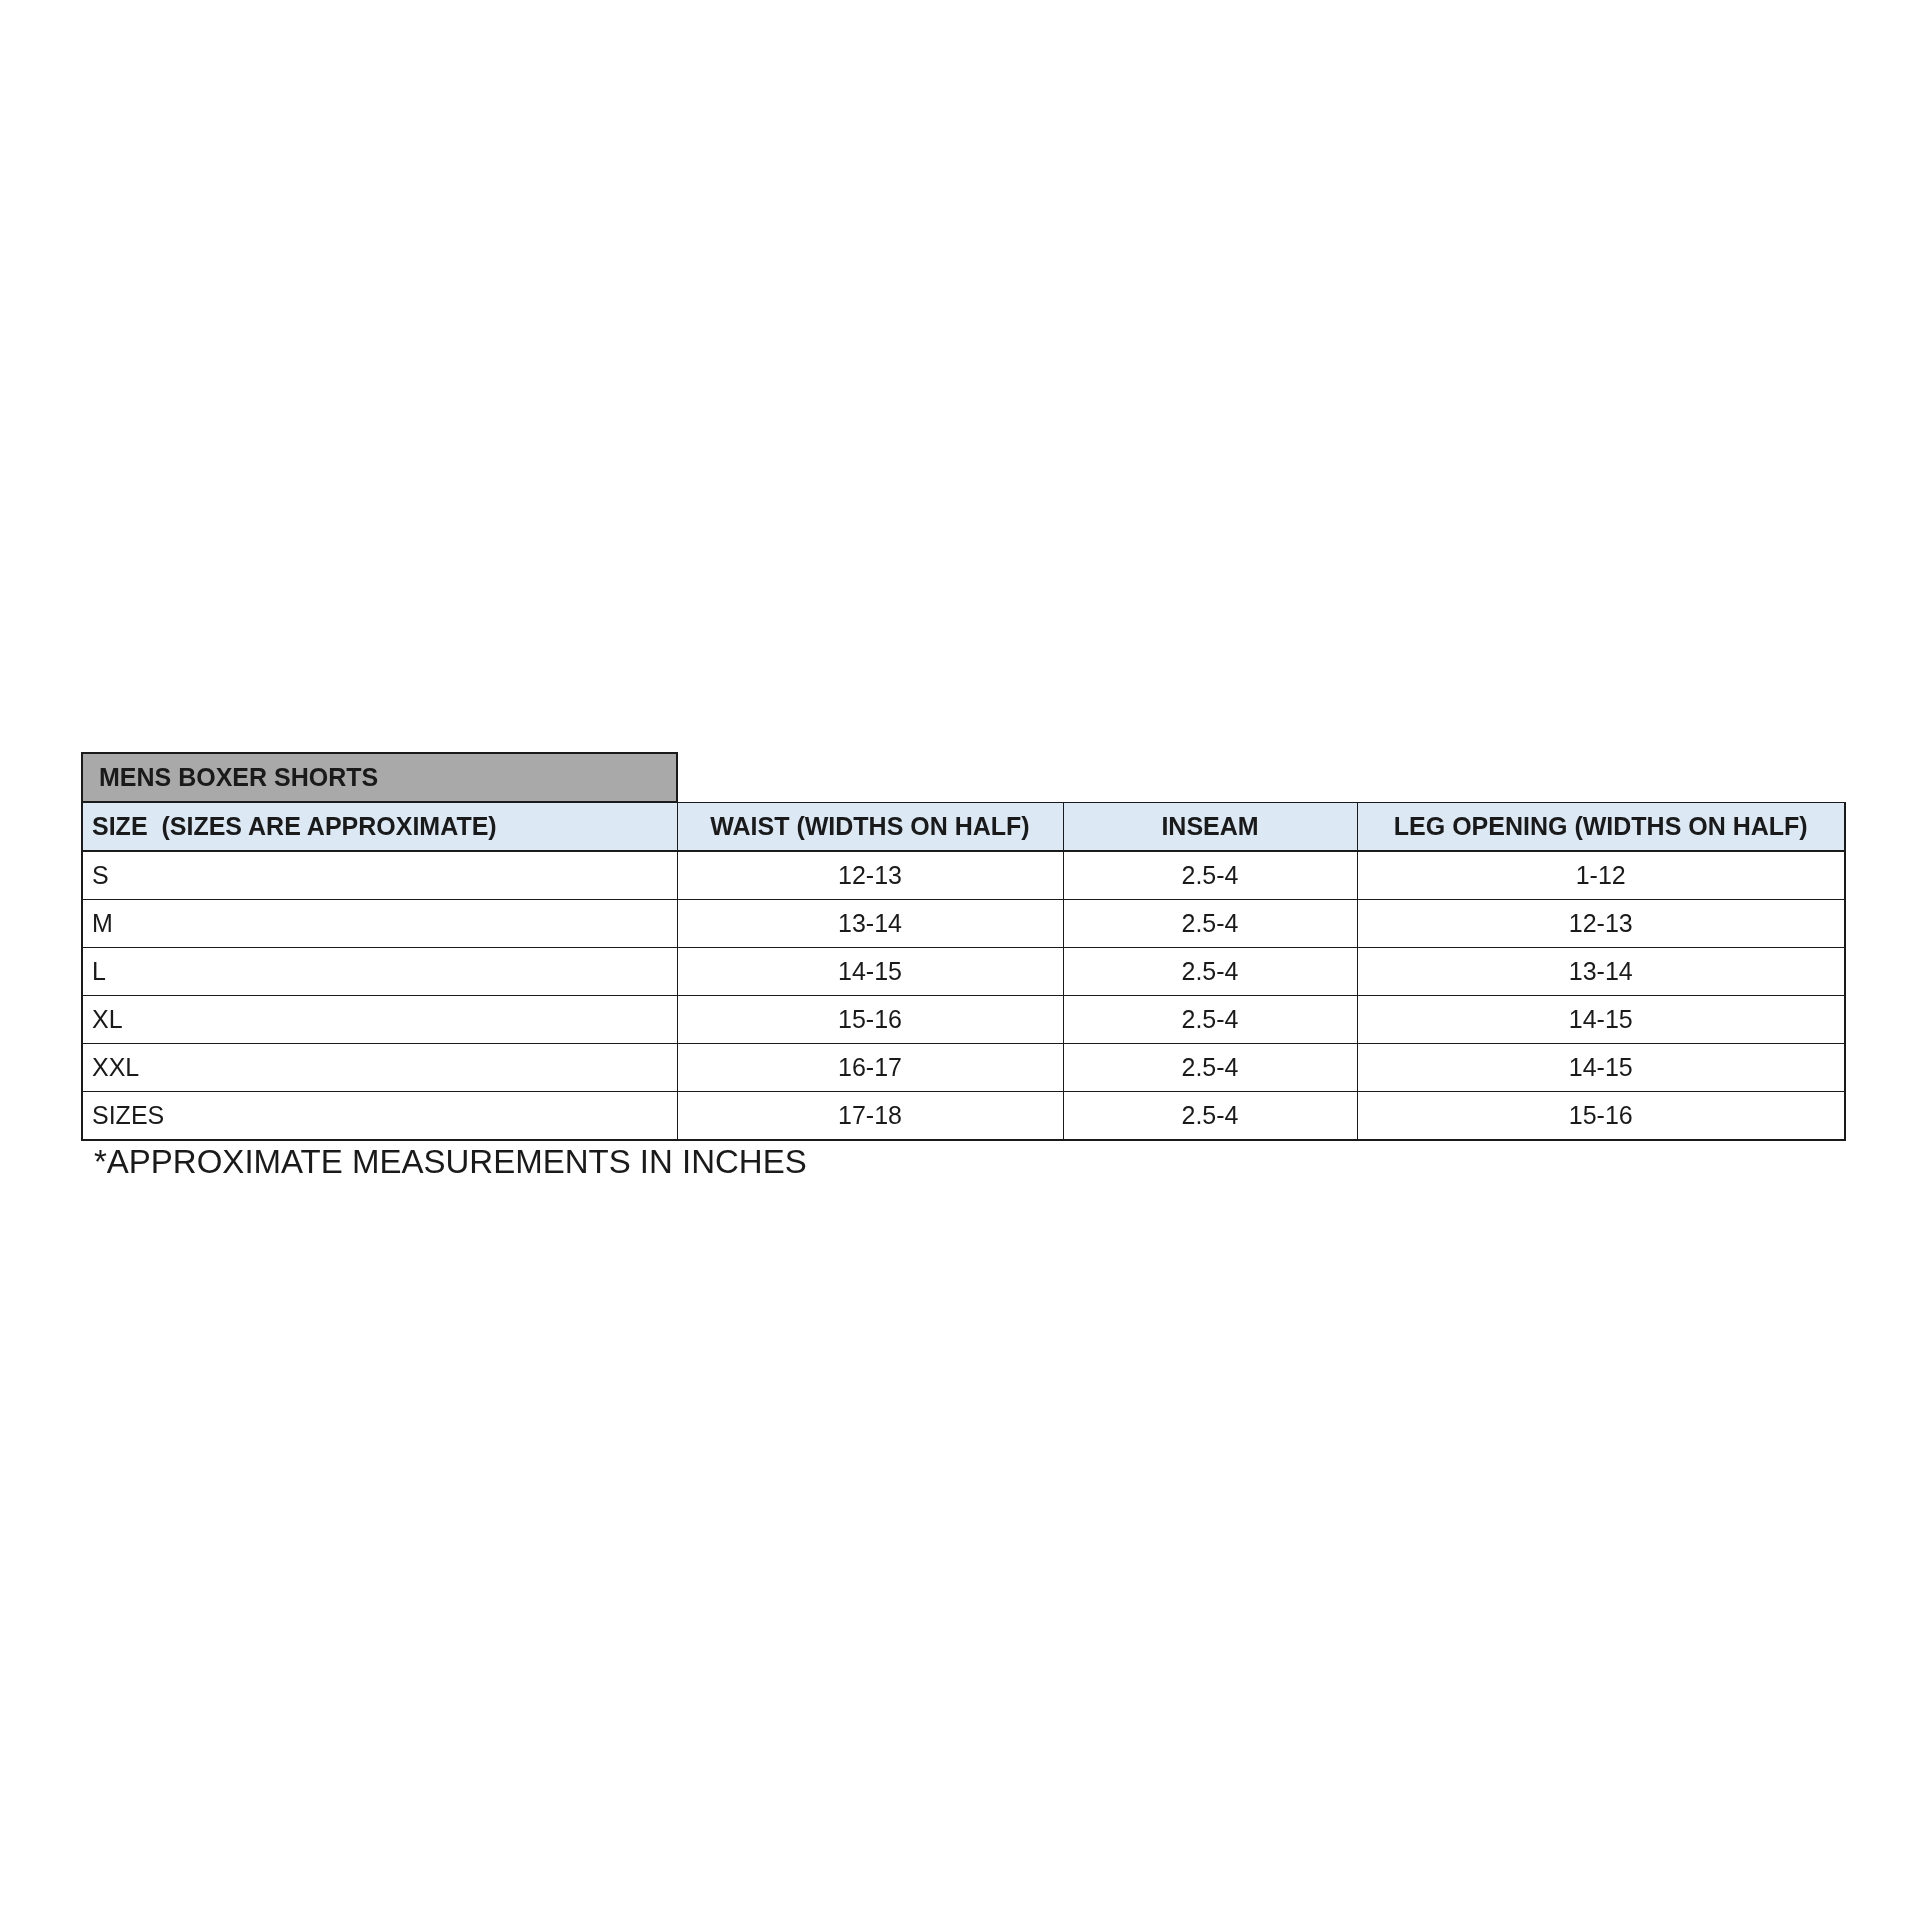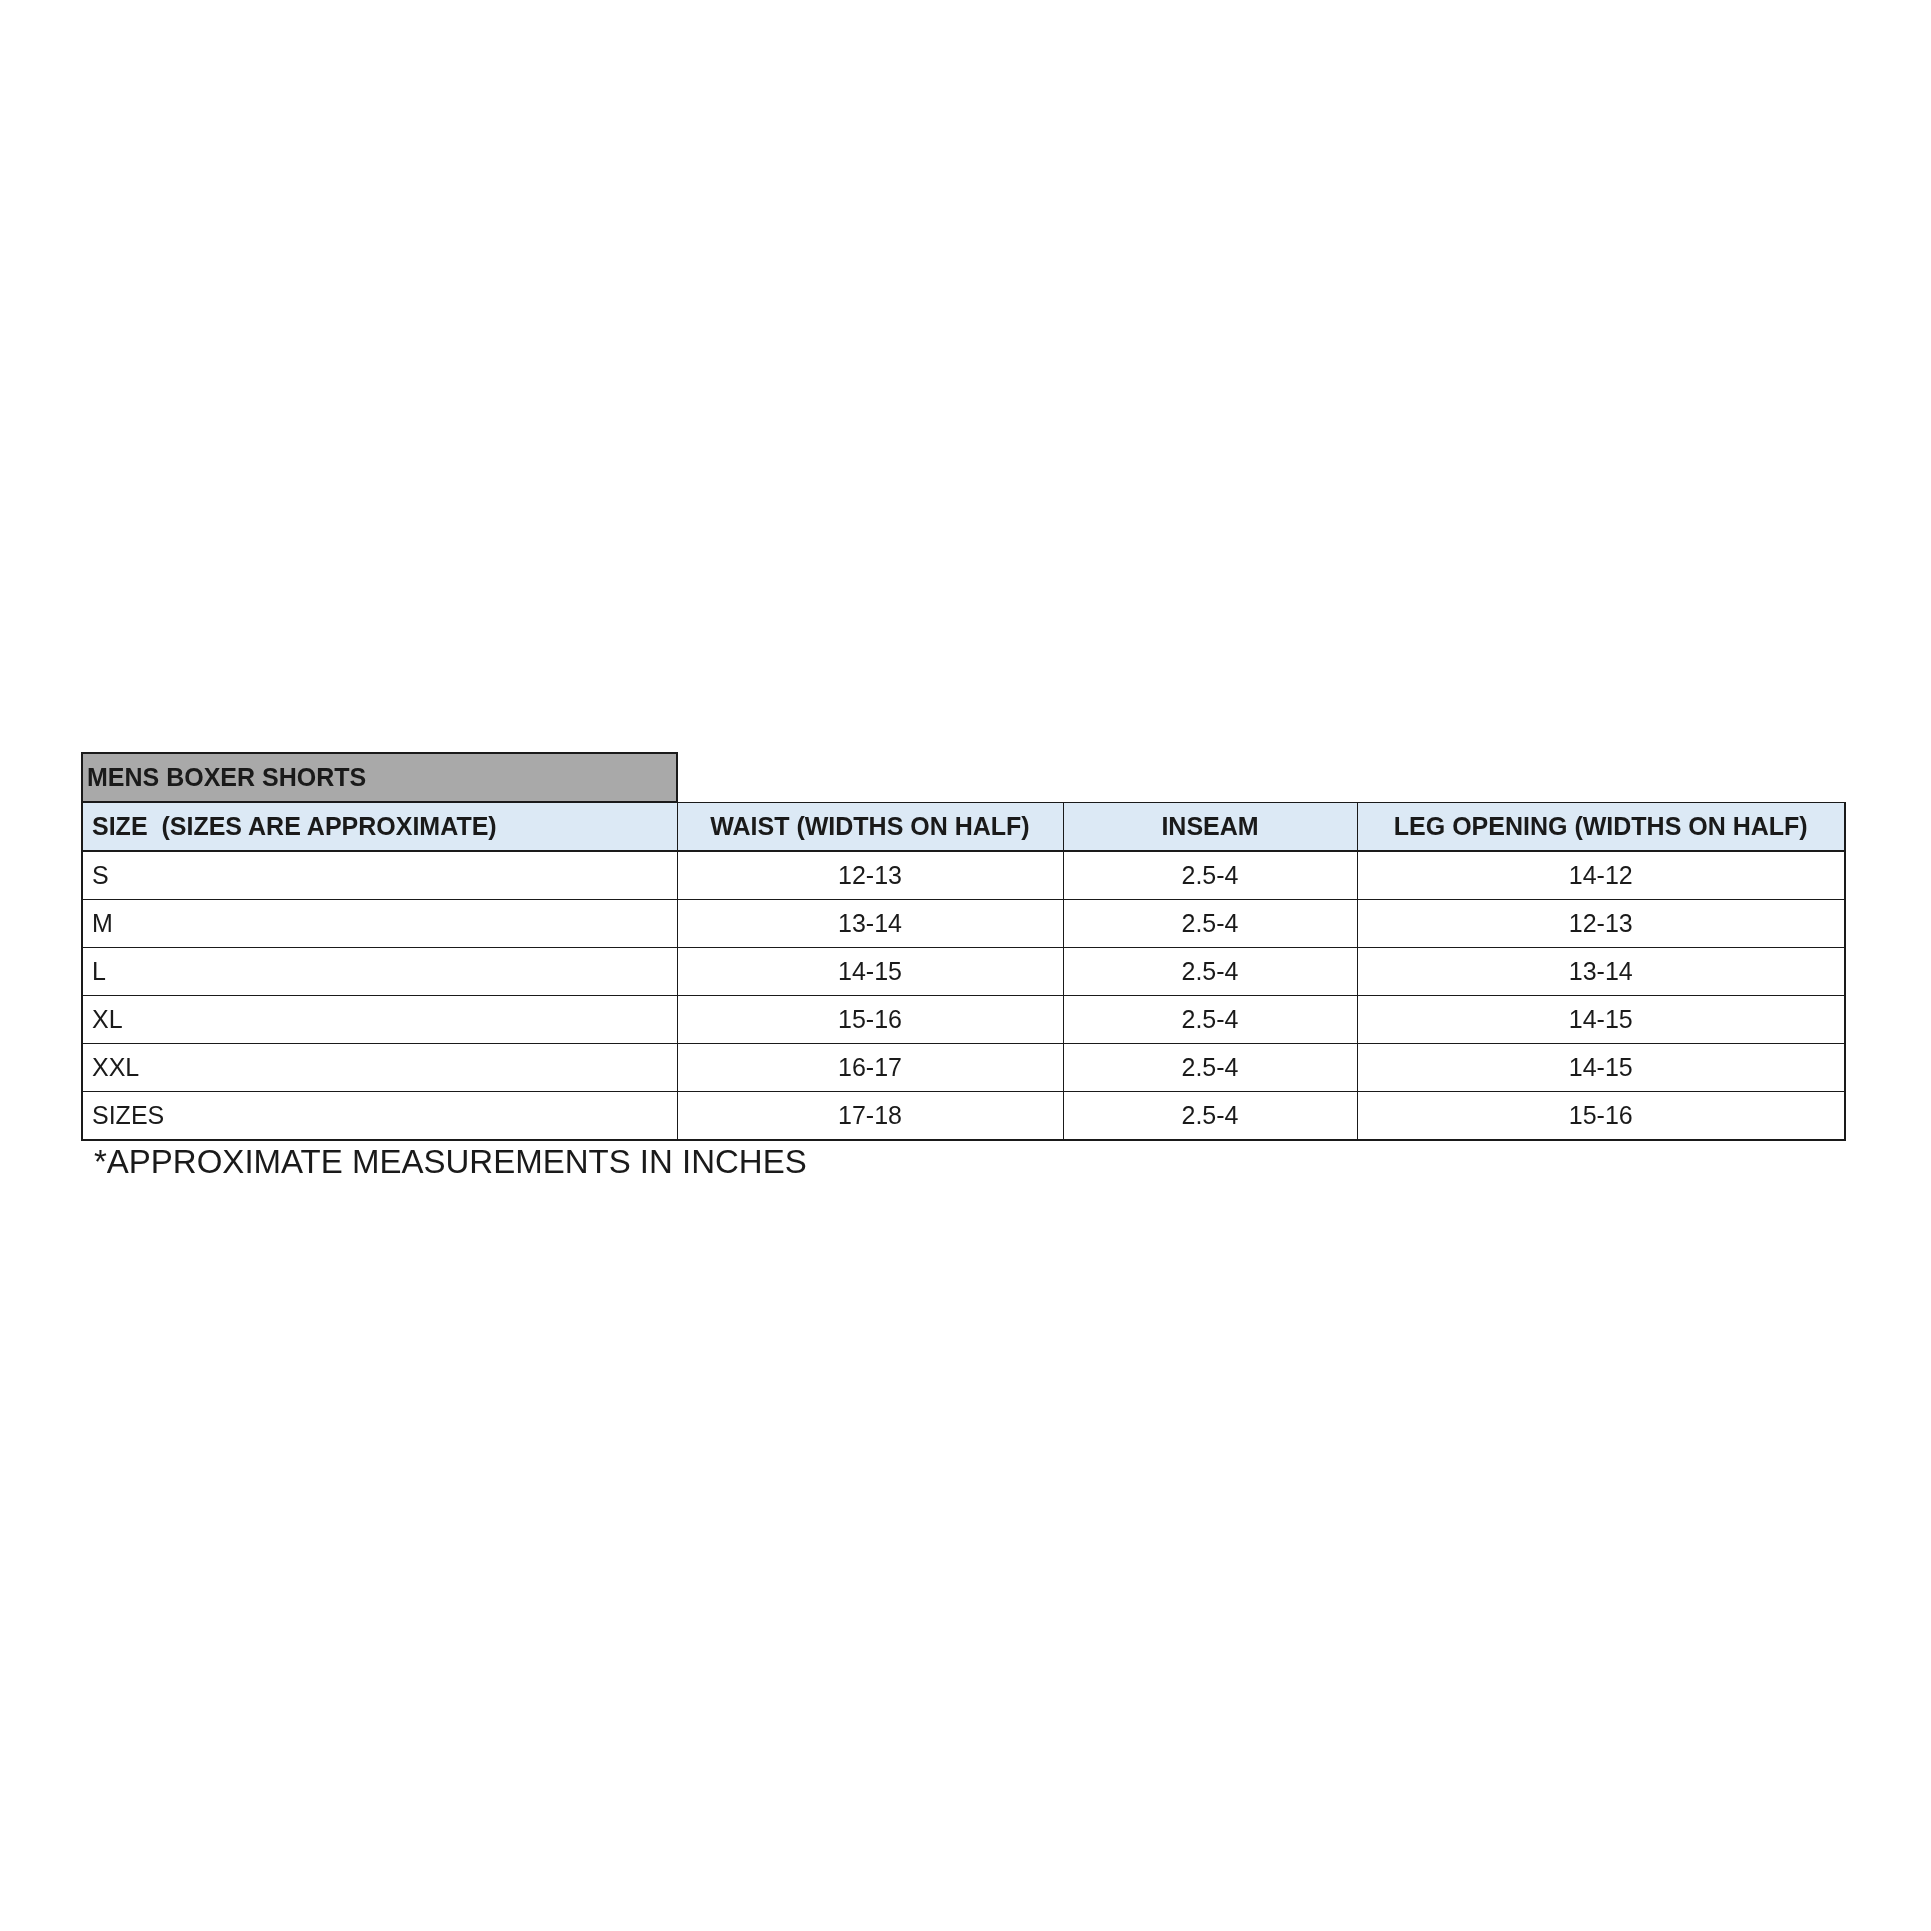--- a/index.html
+++ b/index.html
@@ -40,21 +40,21 @@
     overflow: hidden;
   }
   
   tr td:first-child, tr th:first-child { border-left: 2.9px solid #1a1a1a; }
   tr td:last-child:not(.spacer), tr th:last-child { border-right: 2.9px solid #1a1a1a; }
   tr.last-row td { border-bottom: 2.9px solid #1a1a1a; }
   .title-cell {
     background: #a9a9a9;
     font-weight: bold;
     text-align: left;
-    padding-left: 4px;
+    padding-left: 16px;
     border: 2.9px solid #1a1a1a;
   }
   .spacer {
     border: none;
     background: transparent;
   }
   tr.header-row th {
     background: #dce9f5;
     font-weight: bold;
     border-top: 1.9px solid #1a1a1a;
@@ -96,21 +96,21 @@
       <th class="left">SIZE  (SIZES ARE APPROXIMATE)</th>
       <th>WAIST (WIDTHS ON HALF)</th>
       <th>INSEAM</th>
       <th>LEG OPENING (WIDTHS ON HALF)</th>
     </tr>
 
     <tr>
       <td class="left">S</td>
       <td>12-13</td>
       <td>2.5-4</td>
-      <td>14-12</td>
+      <td>1-12</td>
     </tr>
 
     <tr>
       <td class="left">M</td>
       <td>13-14</td>
       <td>2.5-4</td>
       <td>12-13</td>
     </tr>
 
     <tr>

